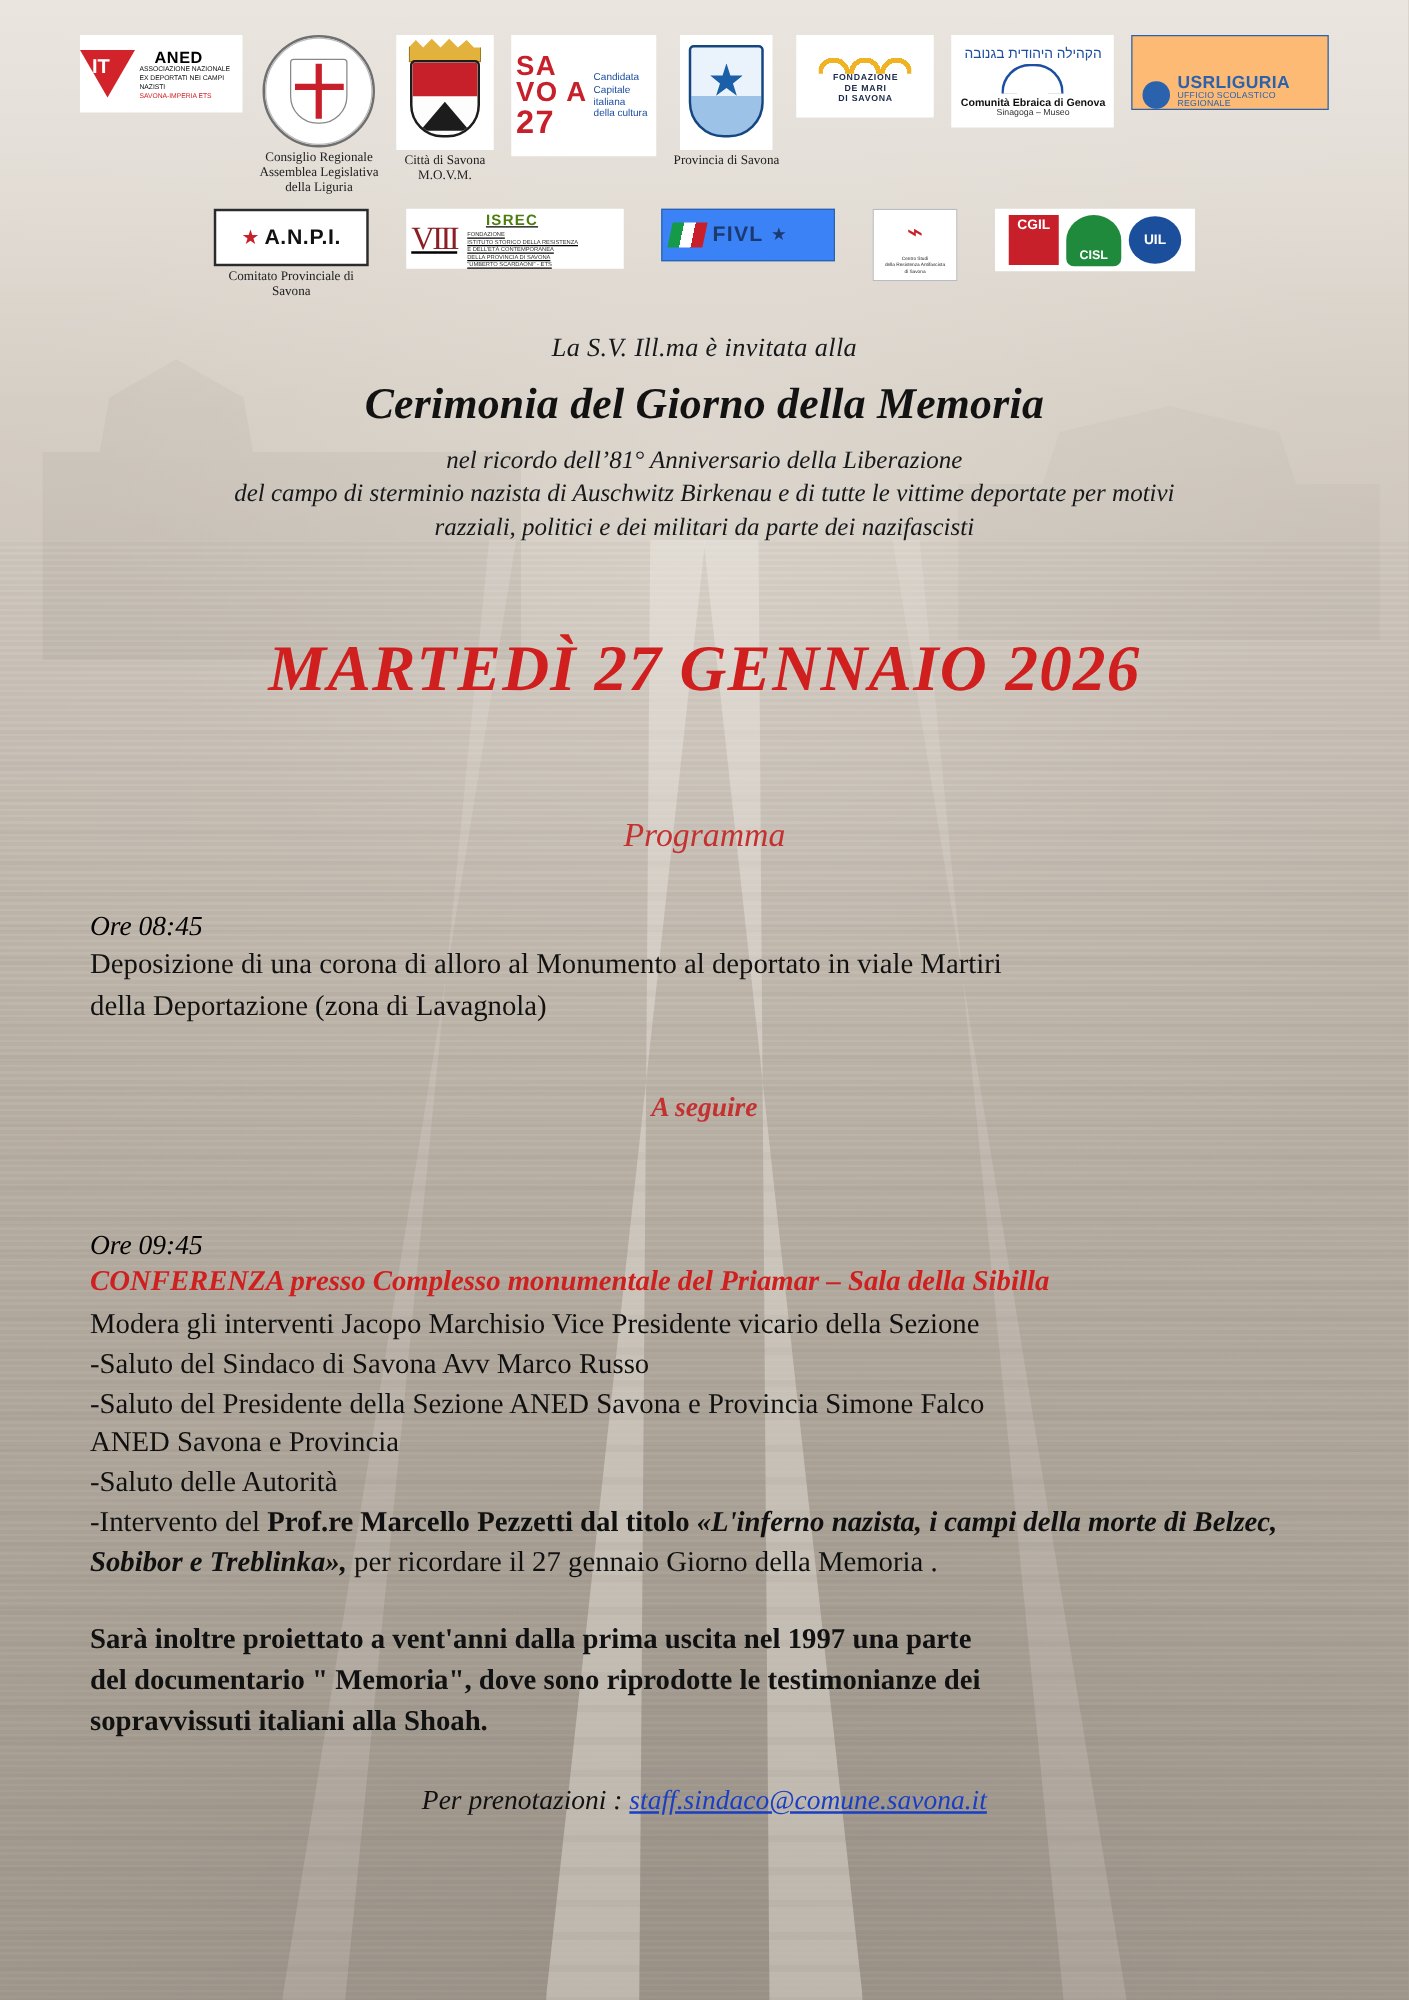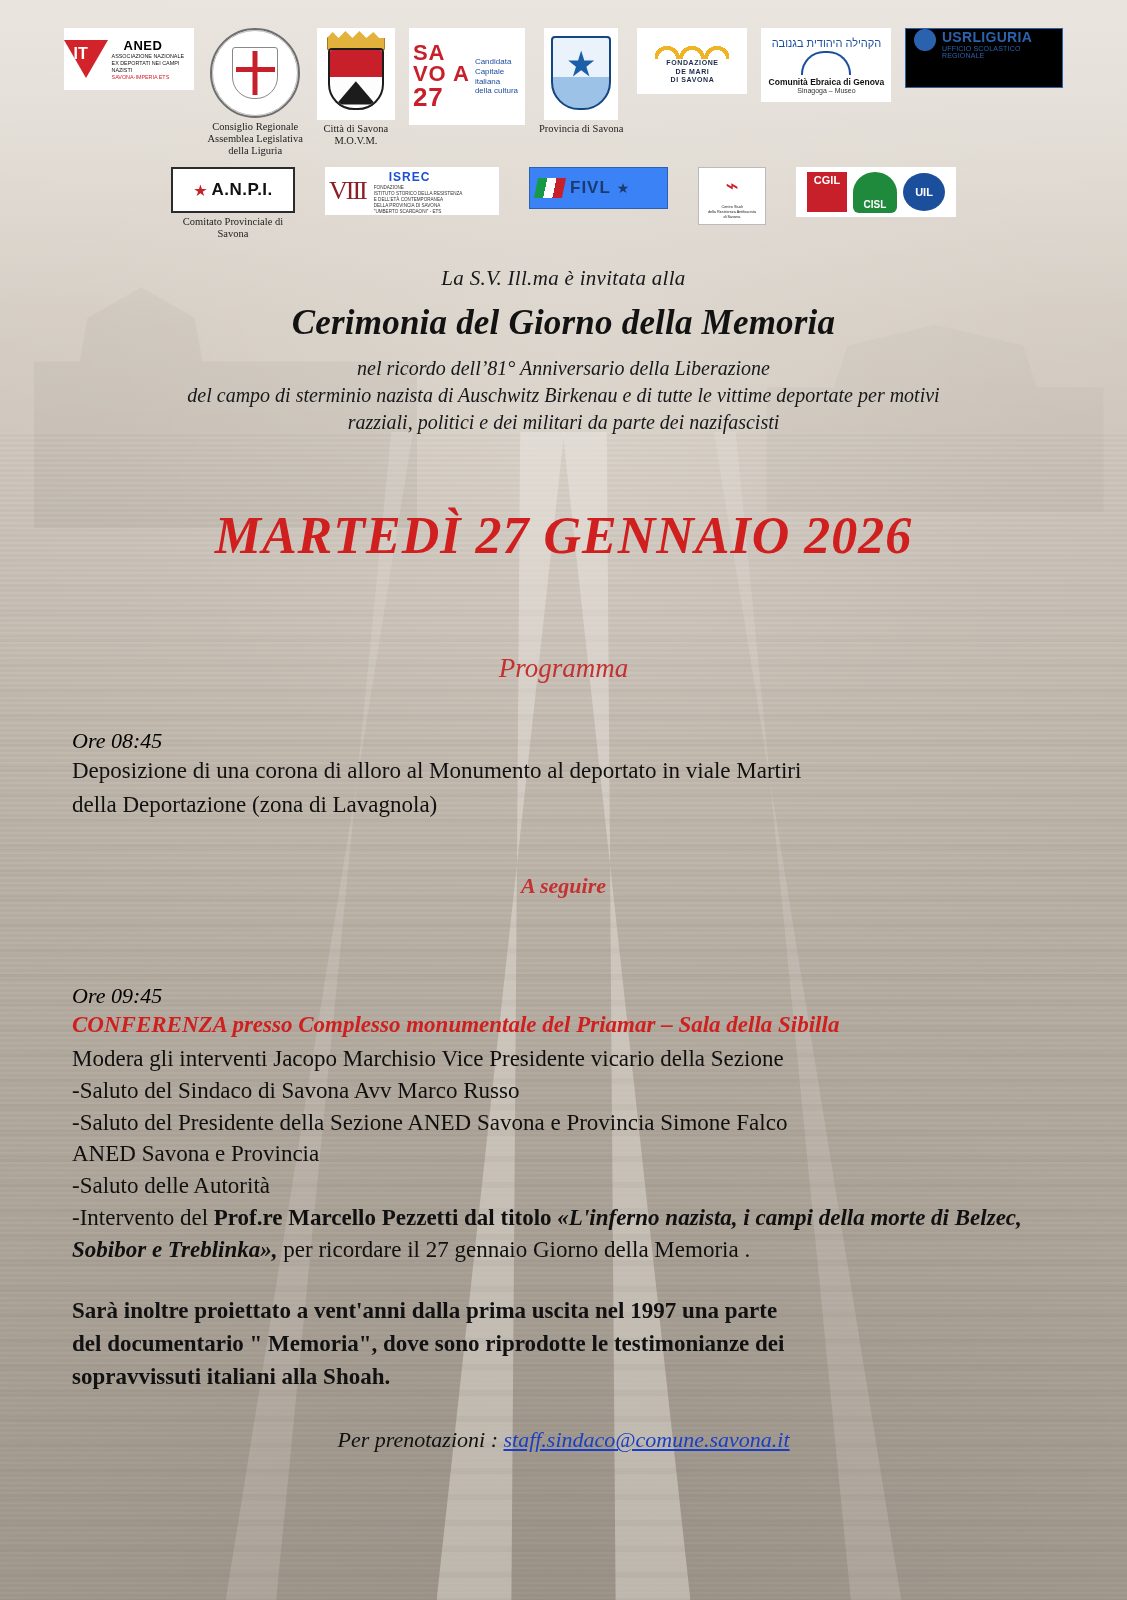--- a/index.html
+++ b/index.html
@@ -265,44 +265,44 @@
     border: 2px solid #1d4fa0;
     border-bottom: none;
     border-radius: 23px 23px 0 0;
     margin: 2px 0;
   }
   .comunita .c1 { font-size: 8.5px; font-weight: bold; color: #111; font-family: "Liberation Sans", sans-serif; }
   .comunita .c2 { font-size: 7px; color: #333; font-family: "Liberation Sans", sans-serif; }
 
   .usr {
     width: 148px; height: 58px;
-    background: #000000;
+    background: #fdba74;
     border: 1px solid #2b62ad;
-    display: flex; align-items: flex-start; gap: 6px; padding-left: 8px;
+    display: flex; align-items: flex-end; gap: 6px; padding-left: 8px;
   }
   .usr .dot { width: 22px; height: 22px; border-radius: 50%; background: #2b62ad; }
   .usr .u1 { font-size: 14px; font-weight: bold; color: #2b62ad; font-family: "Liberation Sans", sans-serif; letter-spacing: .3px; }
   .usr .u2 { font-size: 7px; color: #2b62ad; font-family: "Liberation Sans", sans-serif; letter-spacing: .2px; }
 
   .anpi {
     width: 120px; height: 42px;
     background: #fff;
     border: 2px solid #2b2b2b;
     display: flex; align-items: center; justify-content: center; gap: 4px;
   }
   .anpi .star { color: #c8202a; font-size: 16px; }
   .anpi .a1 { font-size: 17px; font-weight: bold; color: #111; font-family: "Liberation Sans", sans-serif; letter-spacing: .5px; }
 
   .isrec {
     width: 170px; height: 48px;
     background: #fff;
-    display: flex; align-items: center; gap: 8px; padding-left: 4px;
+    display: flex; align-items: center; gap: 8px; padding-left: 4px; text-decoration: underline;
   }
   .isrec .vbar { color: #8c1f26; font-size: 26px; font-family: "Liberation Serif", serif; letter-spacing: -2px; }
-  .isrec .i1 { font-size: 12px; font-weight: bold; color: #1d4ed8; font-family: "Liberation Sans", sans-serif; letter-spacing: 1px; padding-left: 15px; }
+  .isrec .i1 { font-size: 12px; font-weight: bold; color: #4d7c0f; font-family: "Liberation Sans", sans-serif; letter-spacing: 1px; padding-left: 15px; }
   .isrec .i2 { font-size: 4.6px; color: #333; line-height: 1.35; font-family: "Liberation Sans", sans-serif; }
 
   .fivl {
     width: 125px; height: 40px;
     background: #3b82f6;
     border: 1px solid #2b62ad;
     display: flex; align-items: center; gap: 6px; padding: 0 6px;
     position: relative;
   }
   .fivl .flag {

